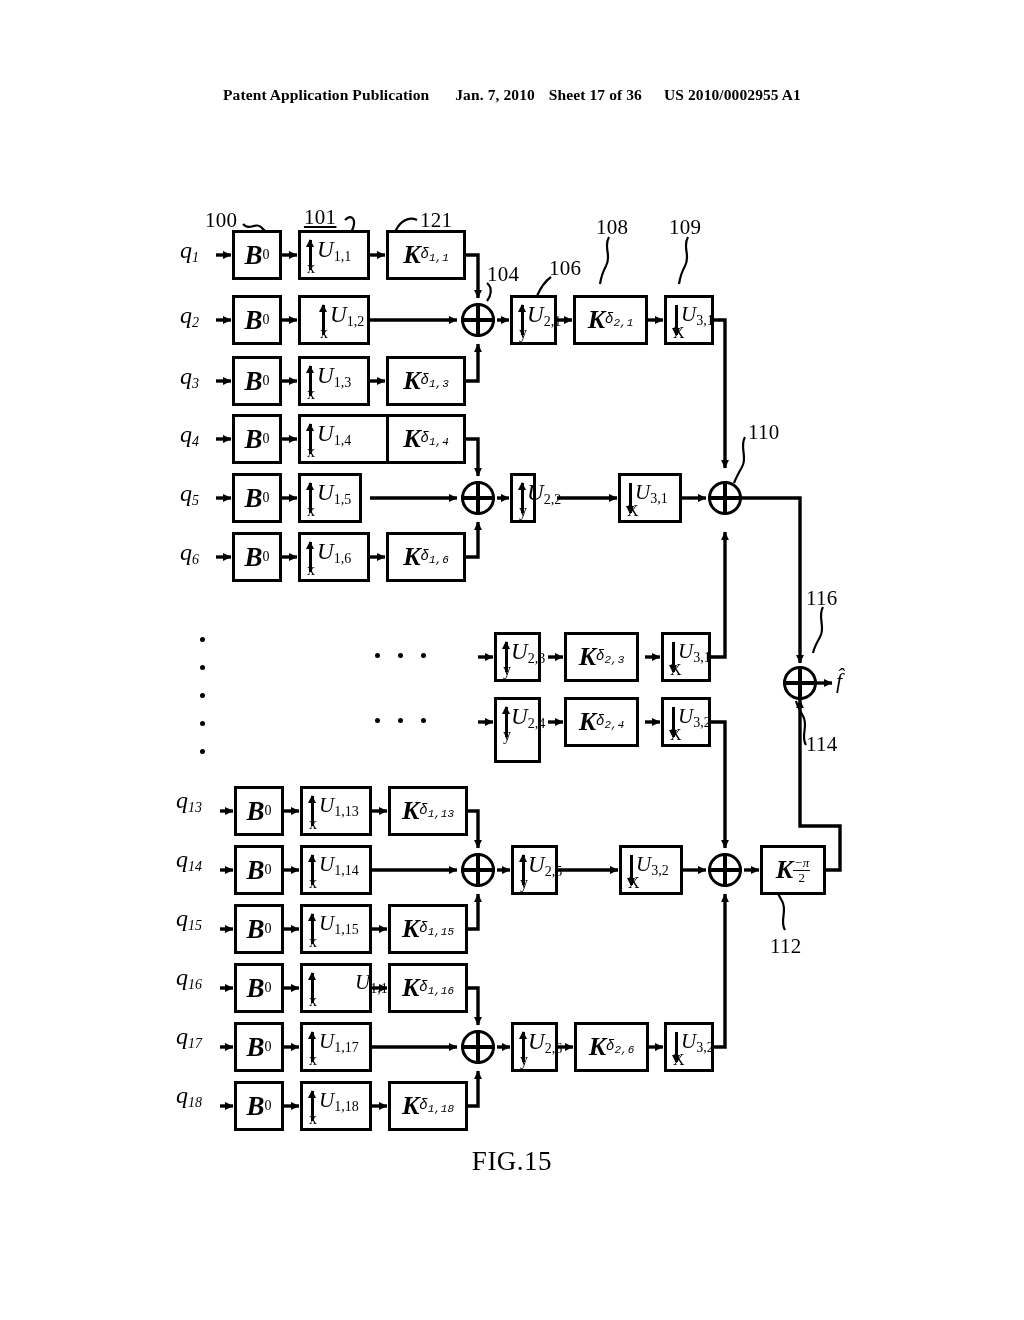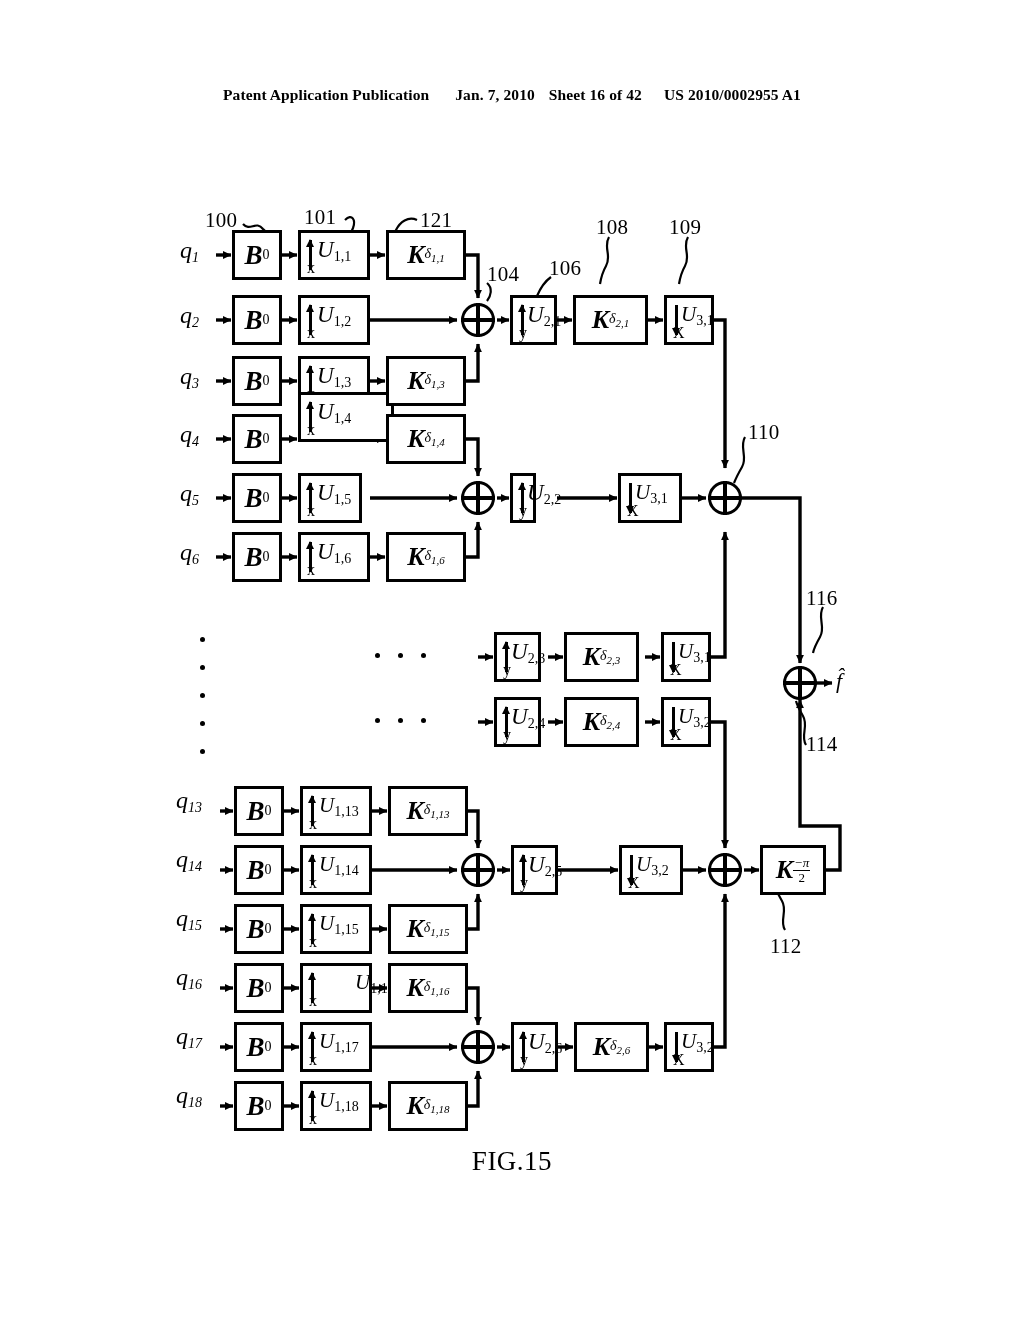--- a/index.html
+++ b/index.html
@@ -59,21 +59,21 @@
     font-size:23px;font-style:italic;font-family:"Liberation Serif", serif;
     white-space:nowrap;
   }
   .uaxis{
     position:absolute;left:6px;top:26px;
     font-size:16px;font-family:"Liberation Serif", serif;
   }
 
   .kblk-inner{position:relative;width:100%;height:100%;display:flex;align-items:center;justify-content:center;}
   .ktext{font-size:26px;font-style:italic;font-family:"Liberation Serif", serif;font-weight:bold;white-space:nowrap;}
-  .ksub{font-size:14px;font-style:italic;font-weight:normal;vertical-align:-0.35em;display:inline-block;}
+  .ksub{font-size:14px;font-style:italic;font-weight:normal;vertical-align:-0.35em;display:inline-block;font-family:Liberation Mono, monospace;}
 
   .bblk-inner{display:flex;align-items:center;justify-content:center;width:100%;height:100%;}
   .btext{font-size:27px;font-style:italic;font-weight:bold;font-family:"Liberation Serif", serif;}
 
   
   .frac{display:inline-block;vertical-align:-0.55em;text-align:center;font-size:13px;font-style:normal;line-height:1.05;}
   .frac .num{display:block;border-bottom:1.6px solid #000;padding:0 1px;font-style:italic;}
   .frac .den{display:block;padding:0 1px;}
 
   
@@ -102,21 +102,21 @@
   .fhat{
     position:absolute;font-size:22px;font-style:italic;font-family:"Liberation Serif", serif;
   }
 
   
   .dot{position:absolute;width:5px;height:5px;background:#000;border-radius:50%;}
 </style>
 </head>
 <body>
 
-<div id="header"><span>Patent Application Publication</span><span class="hgap1"></span><span>Jan. 7, 2010</span><span class="hgap2"></span><span>Sheet 16 of 42</span><span class="hgap3"></span><span>US 2010/0002955 A1</span></div>
+<div id="header"><span>Patent Application Publication</span><span class="hgap1"></span><span>Jan. 7, 2010</span><span class="hgap2"></span><span>Sheet 17 of 36</span><span class="hgap3"></span><span>US 2010/0002955 A1</span></div>
 
 <svg id="canvas" viewBox="0 0 1024 1320">
   <defs>
     <marker id="ar" markerWidth="9" markerHeight="9" refX="8.4" refY="4.5" orient="auto" markerUnits="userSpaceOnUse">
       <path d="M0,0.4 L8.8,4.5 L0,8.6 z" fill="#000"></path>
     </marker>
   </defs>
   <g stroke="#000" stroke-width="3.4" fill="none">
 
     <line x1="216" y1="255" x2="231" y2="255" marker-end="url(#ar)"></line>
@@ -321,41 +321,41 @@
 <div class="blk" style="left:298px;top:230px;width:72px;height:50px;align-items:flex-end;">
     <div class="ublk-inner">
       <span class="uarrow">
         <span class="shaft"></span>
         <span class="headup"></span>
       </span>
       <span class="utext"><span class="ital">U</span><span class="subn">1,1</span></span>
       <span class="uaxis">x</span>
     </div>
   </div>
-<div class="blk" style="left:298px;top:295px;width:72px;height:50px;">
+<div class="blk" style="left:298px;top:295px;width:72px;height:50px;padding-left:13px;">
     <div class="ublk-inner">
       <span class="uarrow">
         <span class="shaft"></span>
         <span class="headup"></span>
       </span>
       <span class="utext"><span class="ital">U</span><span class="subn">1,2</span></span>
       <span class="uaxis">x</span>
     </div>
   </div>
 <div class="blk" style="left:298px;top:356px;width:72px;height:50px;">
     <div class="ublk-inner">
       <span class="uarrow">
         <span class="shaft"></span>
         <span class="headup"></span>
       </span>
       <span class="utext"><span class="ital">U</span><span class="subn">1,3</span></span>
       <span class="uaxis">x</span>
     </div>
   </div>
-<div class="blk" style="left:298px;top:392px;width:96px;height:50px;text-align:center;">
+<div class="blk" style="left:298px;top:414px;width:96px;height:50px;text-align:center;">
     <div class="ublk-inner">
       <span class="uarrow">
         <span class="shaft"></span>
         <span class="headup"></span>
       </span>
       <span class="utext"><span class="ital">U</span><span class="subn">1,4</span></span>
       <span class="uaxis">x</span>
     </div>
   </div>
 <div class="blk" style="left:298px;top:473px;width:64px;height:50px;">
@@ -519,21 +519,21 @@
 <div class="blk" style="left:494px;top:632px;width:47px;height:50px;">
     <div class="ublk-inner">
       <span class="uarrow">
         <span class="shaft"></span>
         <span class="headup"></span>
       </span>
       <span class="utext" style="left:14px;"><span class="ital">U</span><span class="subn">2,3</span></span>
       <span class="uaxis">y</span>
     </div>
   </div>
-<div class="blk" style="left:494px;top:697px;width:47px;height:50px;">
+<div class="blk" style="left:494px;top:697px;width:47px;height:66px;">
     <div class="ublk-inner">
       <span class="uarrow">
         <span class="shaft"></span>
         <span class="headup"></span>
       </span>
       <span class="utext" style="left:14px;"><span class="ital">U</span><span class="subn">2,4</span></span>
       <span class="uaxis">y</span>
     </div>
   </div>
 <div class="blk" style="left:511px;top:845px;width:47px;height:50px;">
@@ -649,21 +649,21 @@
     <span class="frac">
       <span class="num">−π</span>
       <span class="den">2</span>
     </span>
   </div>
 </div>
 
 <div class="fhat" style="left:836px;top:668px;">f̂</div>
 
 <div class="refnum" style="left:205px;top:208px;">100</div>
-<div class="refnum" style="left:304px;top:205px;">101</div>
+<div class="refnum" style="left:304px;top:205px;text-decoration:underline;">101</div>
 <div class="refnum" style="left:420px;top:208px;">121</div>
 <div class="refnum" style="left:487px;top:262px;">104</div>
 <div class="refnum" style="left:549px;top:256px;">106</div>
 <div class="refnum" style="left:596px;top:215px;">108</div>
 <div class="refnum" style="left:669px;top:215px;">109</div>
 <div class="refnum" style="left:748px;top:420px;">110</div>
 <div class="refnum" style="left:770px;top:934px;">112</div>
 <div class="refnum" style="left:806px;top:732px;">114</div>
 <div class="refnum" style="left:806px;top:586px;">116</div>
 

